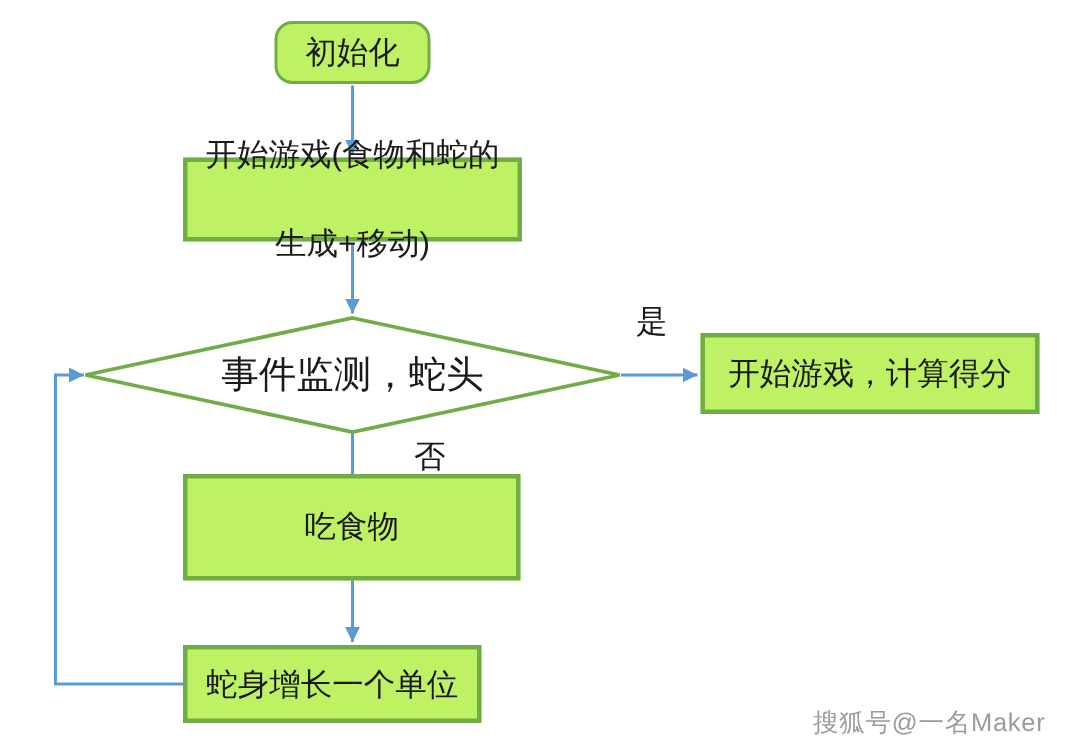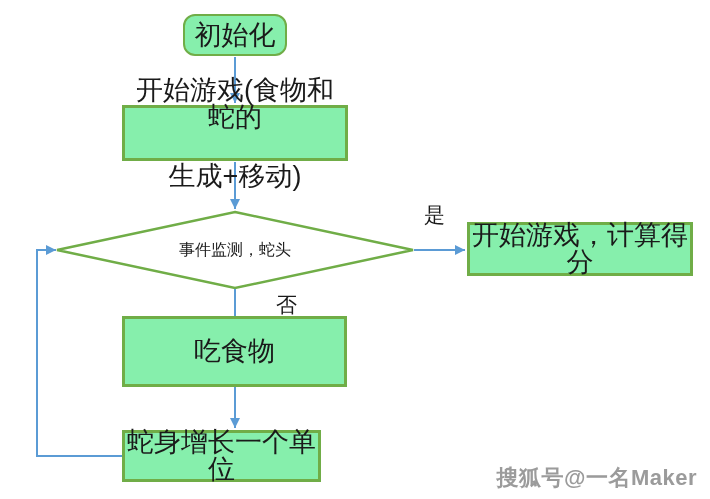--- a/index.html
+++ b/index.html
@@ -8,62 +8,62 @@
     width:710px;height:499px;
     background:#ffffff;
     overflow:hidden;
     font-family:"Liberation Sans","DejaVu Sans",sans-serif;
     color:#1a1a1a;
   }
   .layer{position:absolute;left:0;top:0;}
   .node{
     position:absolute;
     box-sizing:border-box;
-    background:#86efac;
+    background:#bef264;
     border:3px solid #70AD47;
     display:flex;
     flex-direction:column;
     align-items:center;
     justify-content:center;
     text-align:center;
-    font-size:27px;
+    font-size:21px;
     line-height:27px;
     color:#1a1a1a;
     z-index:2;
   }
   .node span{display:block;}
   .node.rounded{
     border-width:2px;
     border-radius:12px;
   }
   .diamond-label{
     position:absolute;
     display:flex;
     flex-direction:column;
     align-items:center;
     justify-content:center;
     text-align:center;
-    font-size:16px;
+    font-size:25px;
     line-height:28px;
     z-index:2;
     background:transparent;
   }
   .edge-label{
     position:absolute;
     font-size:21px;
     line-height:24px;
     z-index:3;
     color:#1a1a1a;
   }
   .watermark{
     position:absolute;
     right:13px;
     bottom:6px;
-    font-size:22px;
-    font-weight:700;
+    font-size:17px;
+    font-weight:400;
     letter-spacing:0.5px;
     color:#9b9b9b;
     text-shadow:1px 1px 0 rgba(255,255,255,0.9);
     z-index:4;
   }
 </style>
 </head>
 <body>
 
 <div class="canvas">

